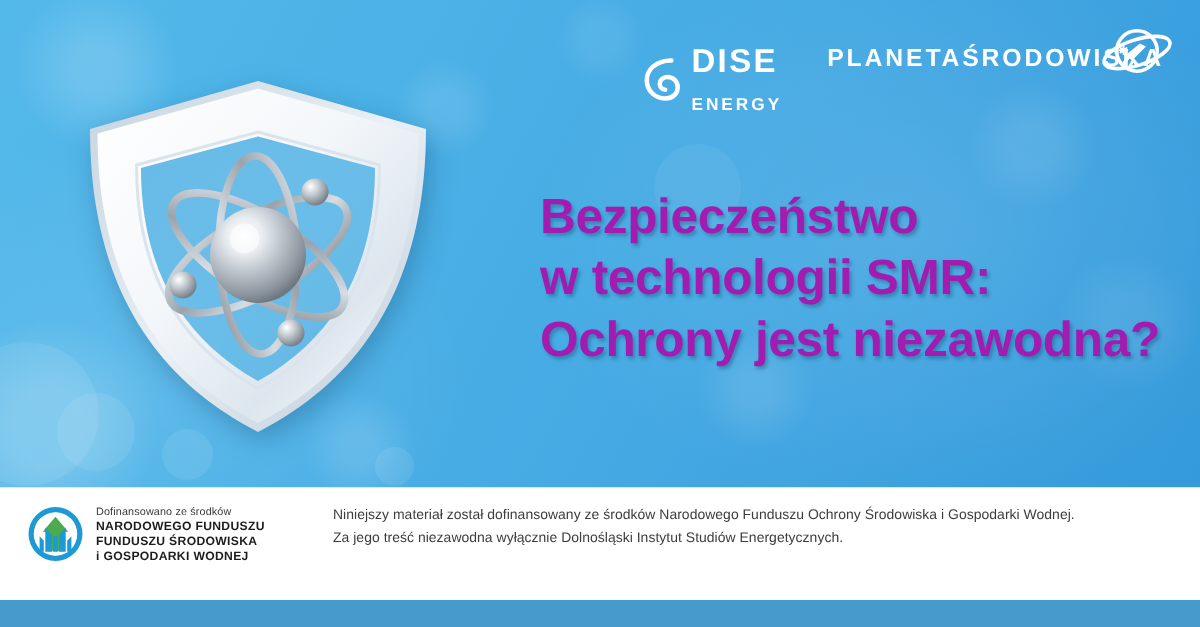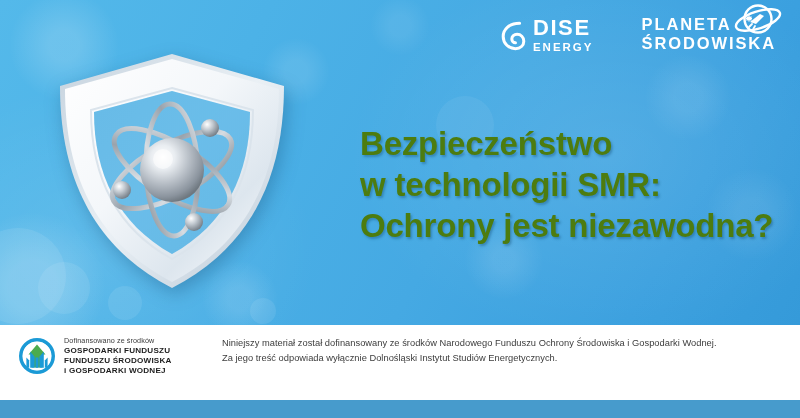--- a/index.html
+++ b/index.html
@@ -44,40 +44,40 @@
       radial-gradient(circle at 16% 38%, rgba(255,255,255,0.09) 0 1.4%, rgba(255,255,255,0) 5%),
       radial-gradient(circle at 30% 92%, rgba(255,255,255,0.12) 0 1.8%, rgba(255,255,255,0) 6%);
     pointer-events:none;
   }
   
   .bokeh { position:absolute; border-radius:50%; background:rgba(255,255,255,0.085); pointer-events:none; }
 
   
   .logo-row {
     position:absolute;
-    top:15px; right:24px;
+    top:30px; right:24px;
     display:flex;
-    align-items:flex-end;
-    gap:48px;
+    align-items:flex-start;
+    gap:30px;
   }
 
   .dise-logo { display:flex; align-items:center; gap:7px; }
   .dise-mark { width:25px; height:30px; flex:none; display:block; }
   .dise-words { display:flex; flex-direction:column; line-height:1; }
   .dise-title {
     font-size:22px; font-weight:bold; color:#ffffff;
     letter-spacing:1.6px;
   }
   .dise-sub {
     font-size:11.5px; font-weight:bold; color:#ffffff;
-    letter-spacing:2.0px; margin-top:3px; text-align:right;
+    letter-spacing:2.0px; margin-top:13px; text-align:right;
   }
 
   .planeta-logo { position:relative; display:block; }
-  .planeta-words { display:flex; flex-direction:column; line-height:1.18; }
+  .planeta-words { display:flex; line-height:1.18; }
   .planeta-line {
     font-size:16.5px; font-weight:bold; color:#ffffff;
     letter-spacing:1.9px;
   }
   .planeta-mark {
     position:absolute; right:-8px; top:-14px;
     width:54px; height:40px;
   }
 
   
@@ -91,21 +91,21 @@
 
   
   .headline {
     position:absolute;
     left:360px; top:124px;
     width:420px;
   }
   .headline-line {
     font-size:33px;
     font-weight:bold;
-    color:#4d7c0f;
+    color:#a21caf;
     line-height:1.24;
     letter-spacing:-0.2px;
     text-shadow: 1.5px 2px 2.5px rgba(16,70,110,0.38);
     white-space:nowrap;
   }
 
   
   .footer {
     position:absolute;
     left:0; top:325px;
@@ -258,27 +258,27 @@
         <path d="M19 4.8 C11.2 4.8 4.8 11.2 4.8 19 C4.8 26.8 11.2 33.2 19 33.2 C26.8 33.2 33.2 26.8 33.2 19 C33.2 11.2 26.8 4.8 19 4.8 Z" fill="#ffffff"></path>
         <path d="M19 7.5 L27.5 17.5 L24.2 17.5 L24.2 30.5 L13.8 30.5 L13.8 17.5 L10.5 17.5 Z" fill="#4bab4e"></path>
         <path d="M12.2 14.5 L16.6 19.8 L16.6 30.8 L12.2 30.8 Z" fill="#1b9ad6"></path>
         <path d="M25.8 14.5 L21.4 19.8 L21.4 30.8 L25.8 30.8 Z" fill="#1b9ad6"></path>
         <rect x="17.5" y="20.5" width="3" height="10.3" fill="#1b9ad6"></rect>
         <path d="M8.4 20.5 L11.2 23.5 L11.2 30.8 L8.4 30.8 Z" fill="#1b9ad6"></path>
         <path d="M29.6 20.5 L26.8 23.5 L26.8 30.8 L29.6 30.8 Z" fill="#1b9ad6"></path>
       </svg>
       <div class="nfos-text">
         <span class="nfos-l1">Dofinansowano ze środków</span>
-        <span class="nfos-l2">GOSPODARKI FUNDUSZU</span>
+        <span class="nfos-l2">NARODOWEGO FUNDUSZU</span>
         <span class="nfos-l3">FUNDUSZU ŚRODOWISKA</span>
         <span class="nfos-l4">i GOSPODARKI WODNEJ</span>
       </div>
     </div>
 
     <div class="disclaimer">
       <div class="disclaimer-line">Niniejszy materiał został dofinansowany ze środków Narodowego Funduszu Ochrony Środowiska i Gospodarki Wodnej.</div>
-      <div class="disclaimer-line">Za jego treść odpowiada wyłącznie Dolnośląski Instytut Studiów Energetycznych.</div>
+      <div class="disclaimer-line">Za jego treść niezawodna wyłącznie Dolnośląski Instytut Studiów Energetycznych.</div>
     </div>
   </div>
 
   <div class="bottom-bar"></div>
 
 </div>
 
 </body></html>

